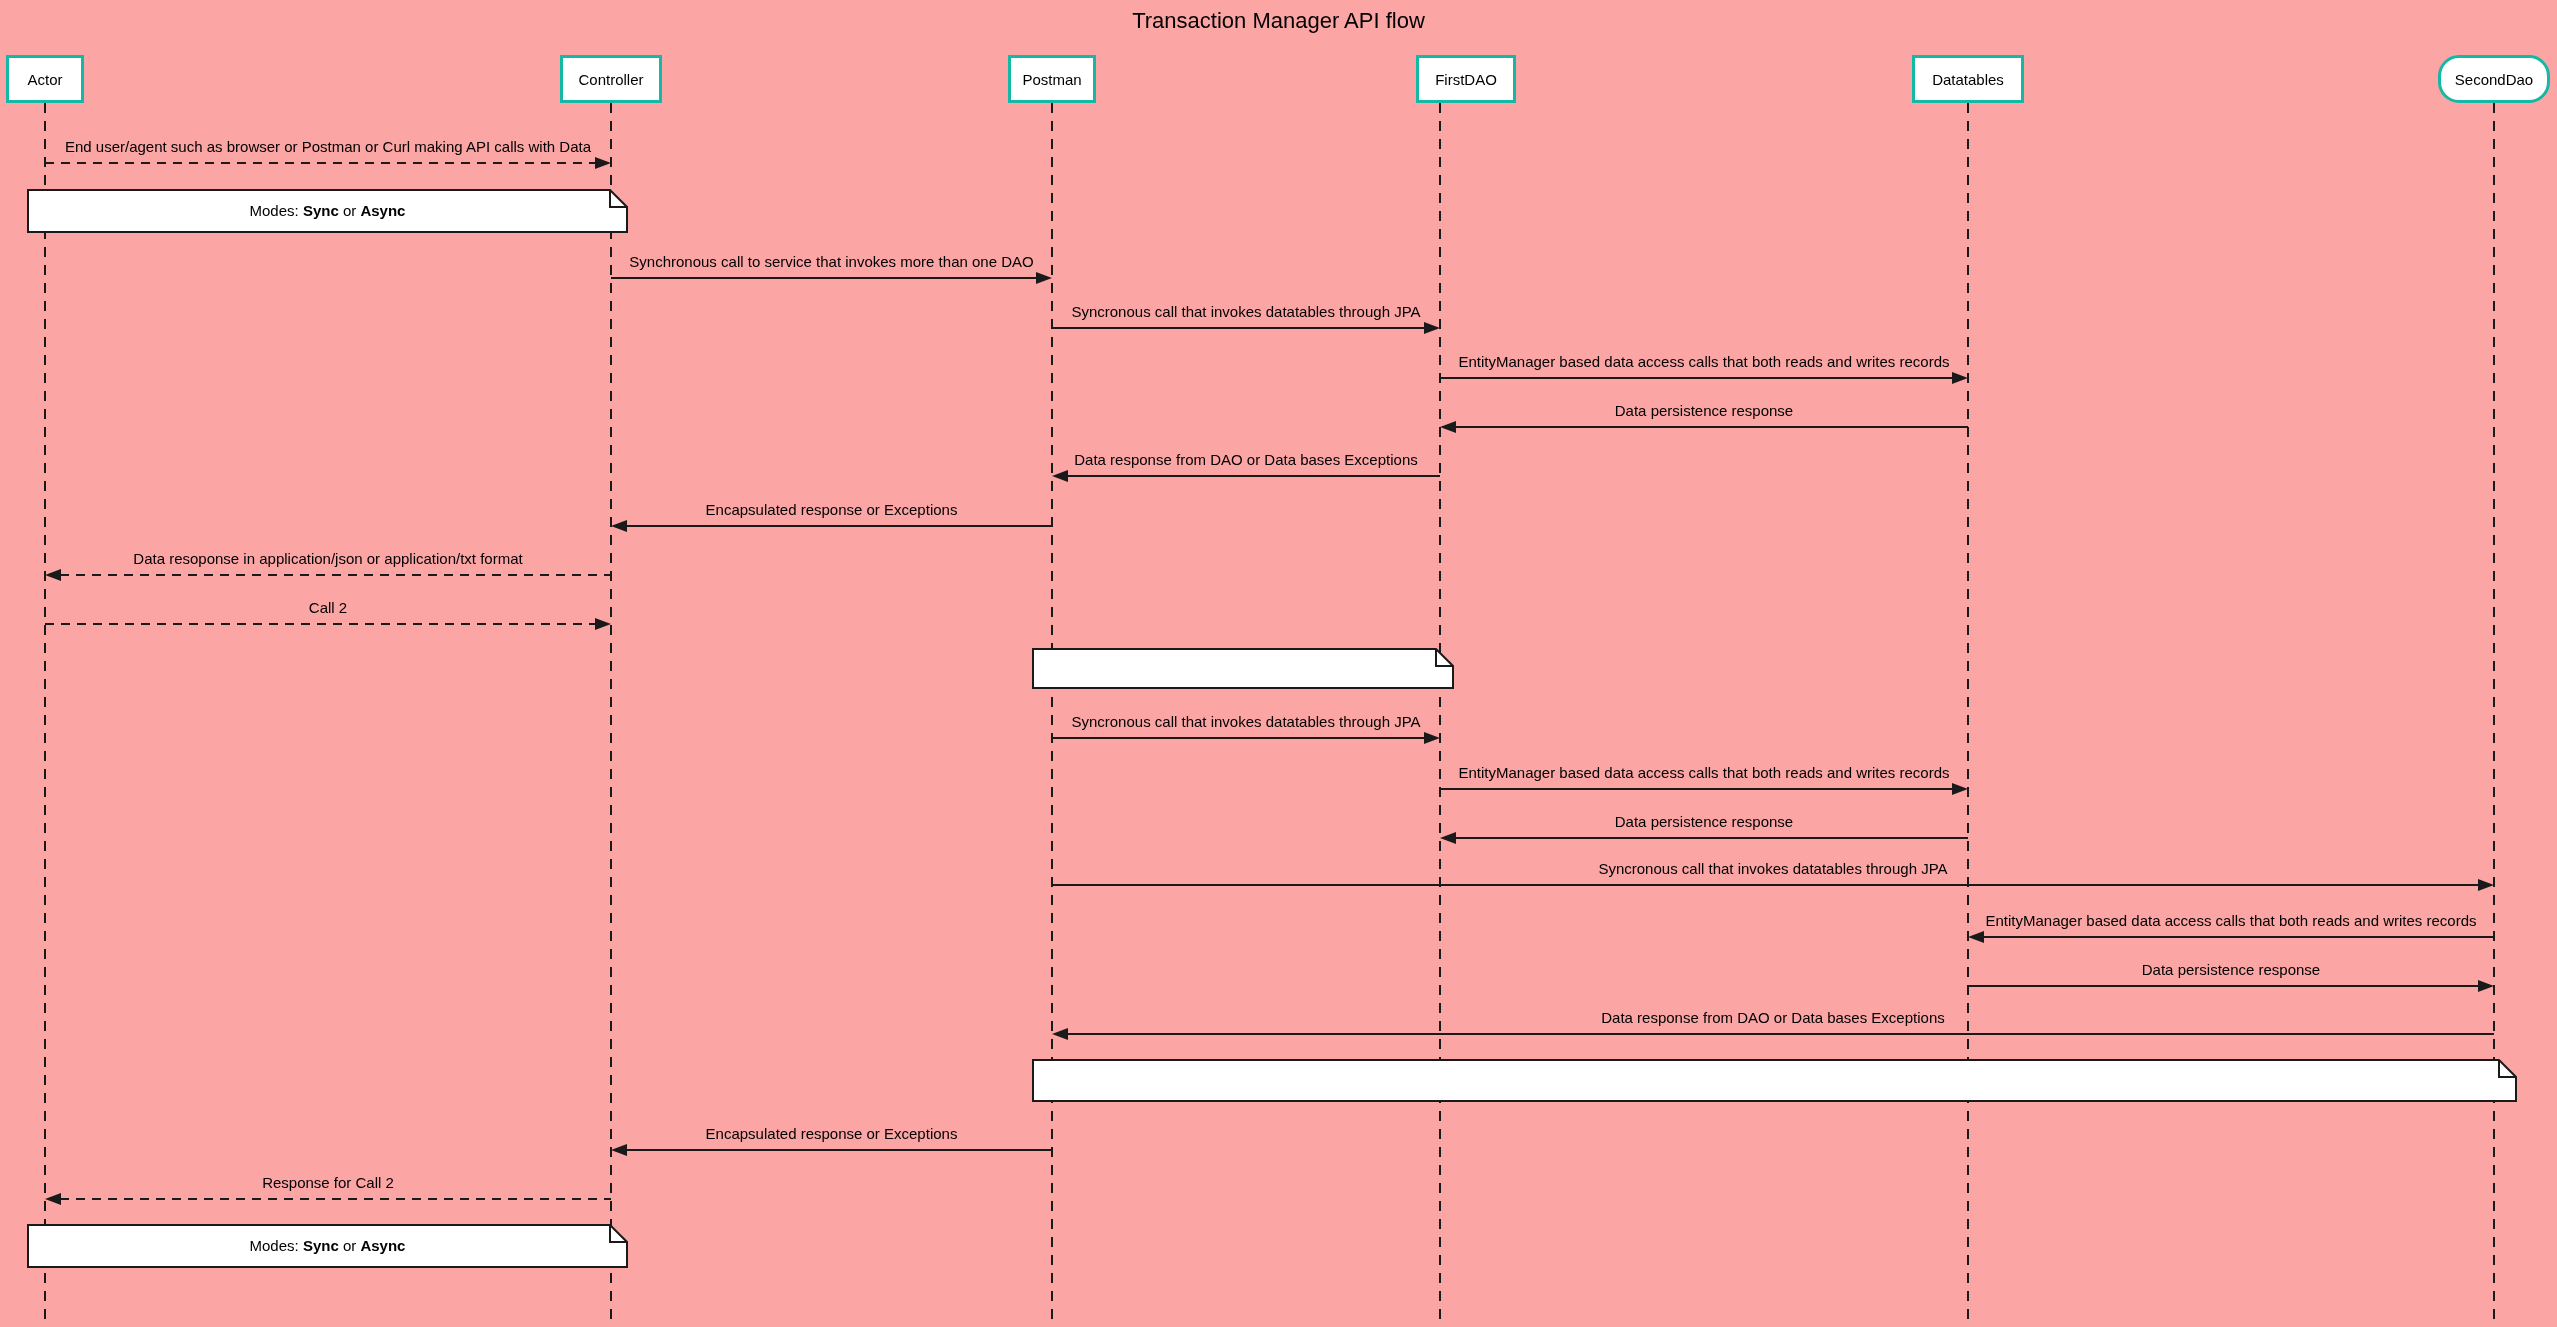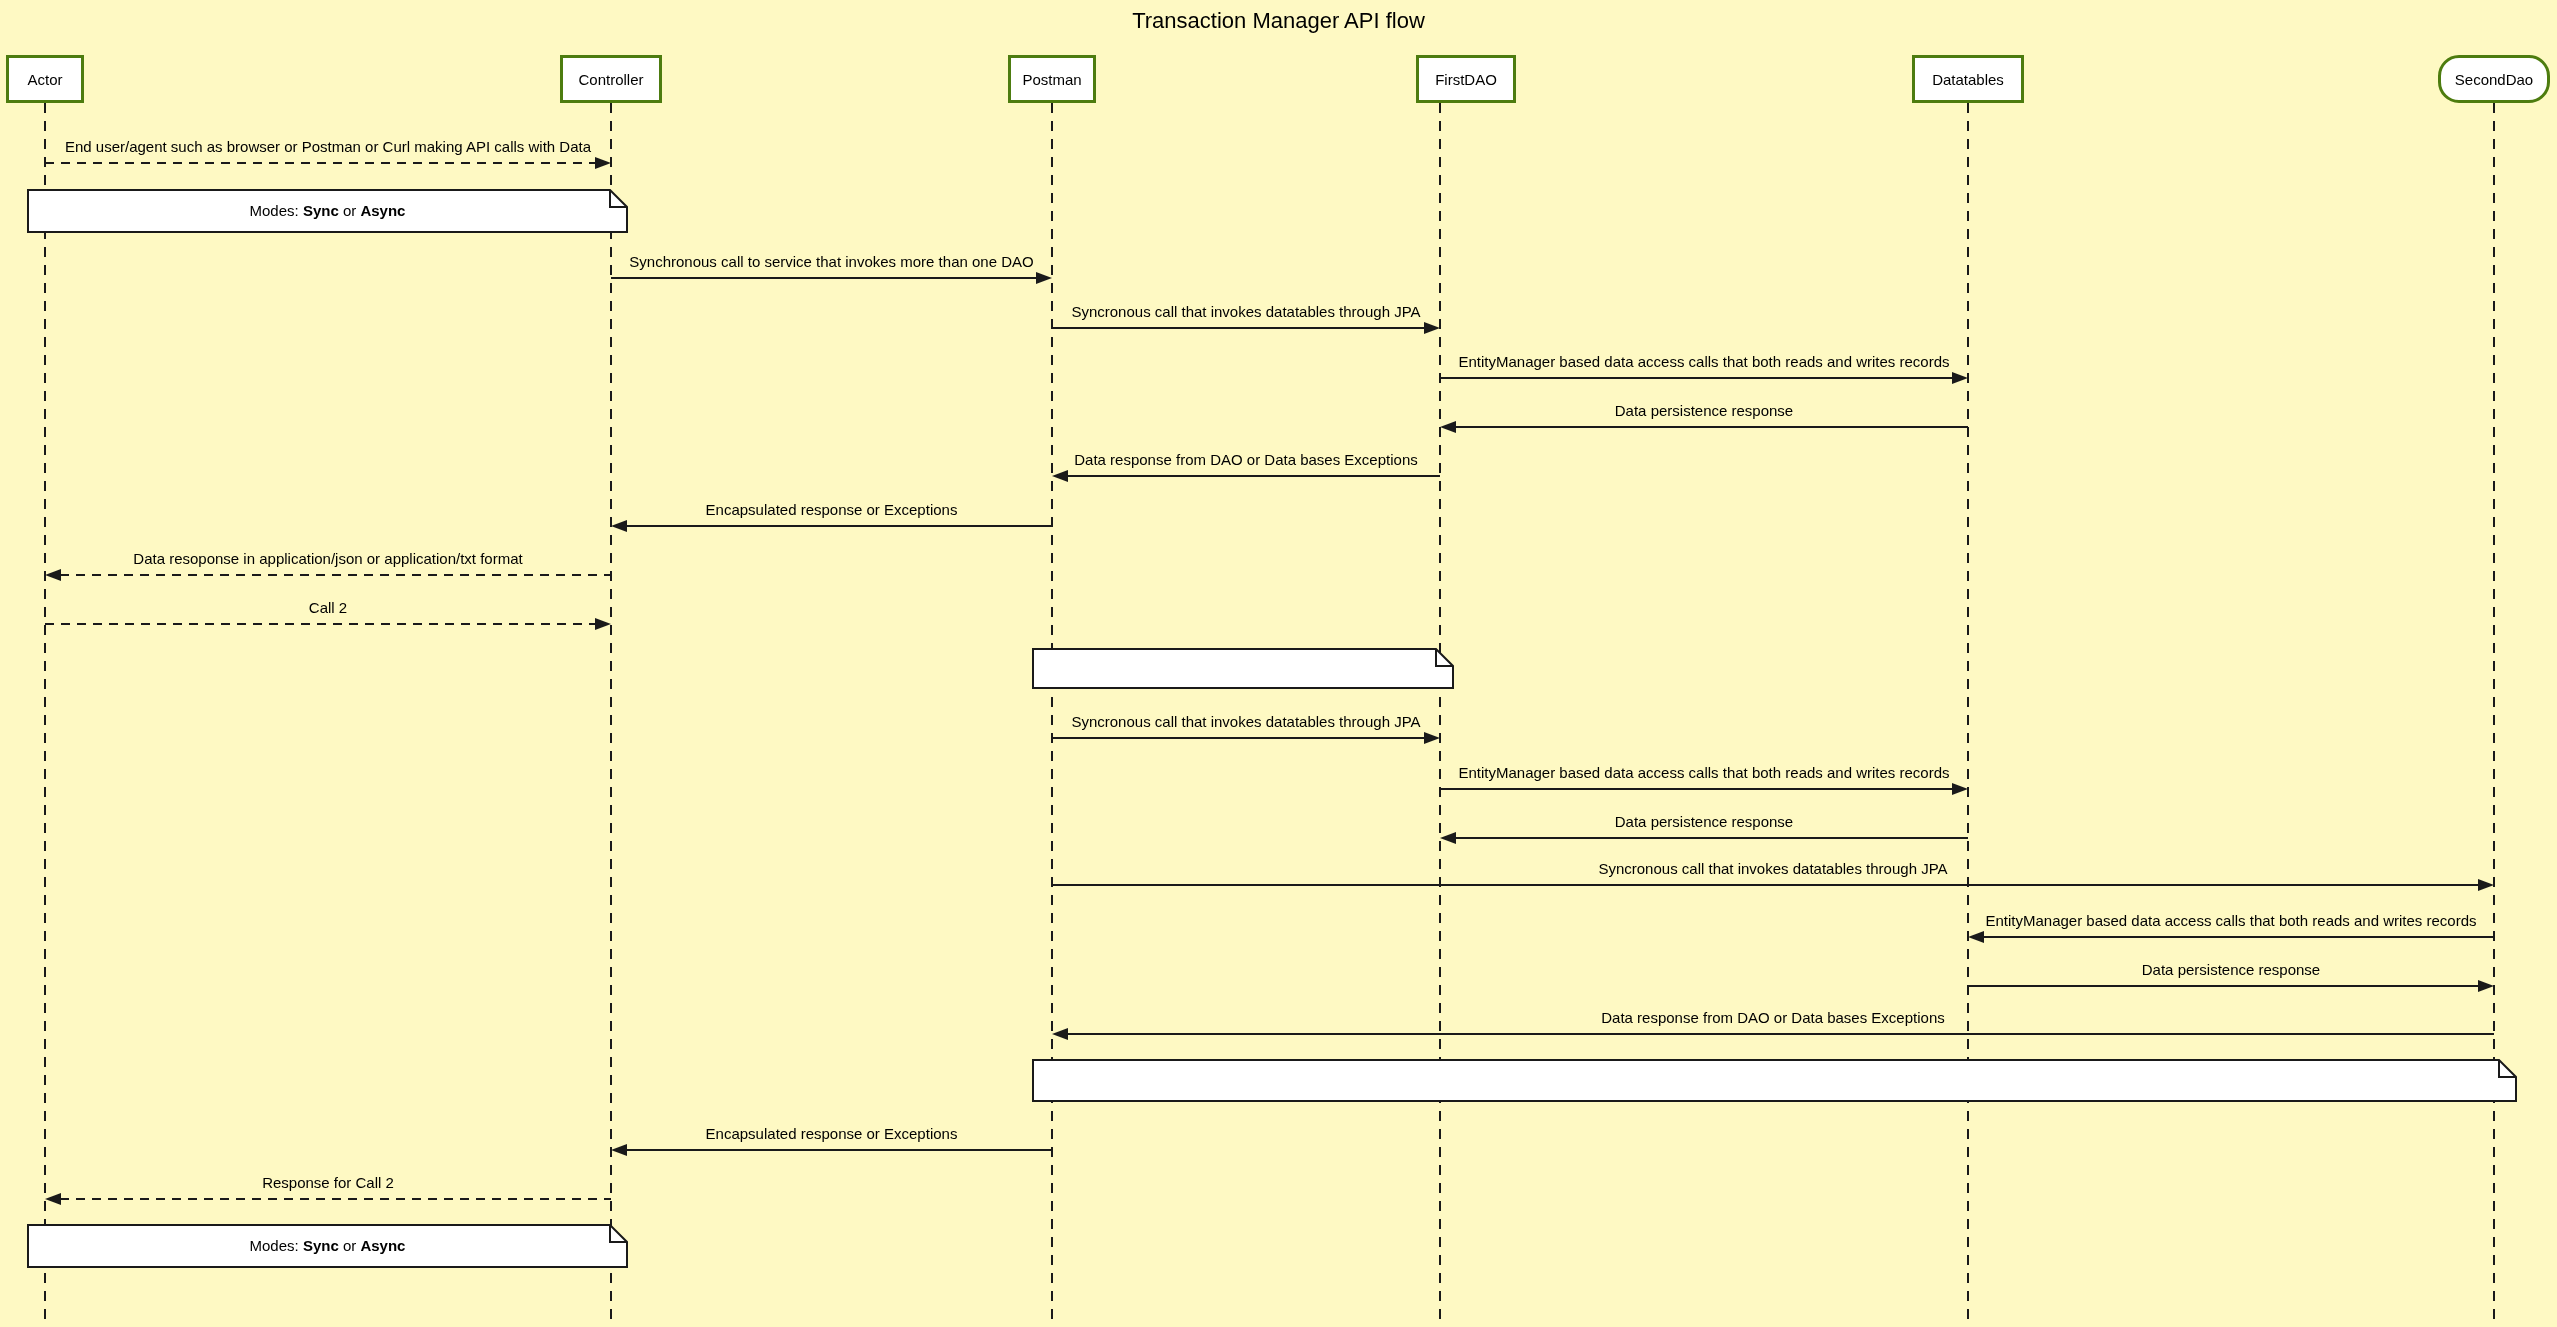--- a/index.html
+++ b/index.html
@@ -1,24 +1,24 @@
 <!DOCTYPE html>
 <html><head>
 <meta charset="utf-8">
 <style>
   html,body{margin:0;padding:0;background:#ffffff;}
   .canvas{
-    position:relative;width:2557px;height:1327px;background:#fef9c3;overflow:hidden;
+    position:relative;width:2557px;height:1327px;background:#fca5a5;overflow:hidden;
     font-family:"Liberation Sans","DejaVu Sans",sans-serif;color:#000;
   }
   .title{position:absolute;top:8px;left:0;width:2557px;text-align:center;font-size:22px;color:#000;}
   svg.layer{position:absolute;left:0;top:0;}
   .pbox{
     position:absolute;top:55px;height:48px;box-sizing:border-box;
-    border:3px solid #4d7c0f;background:#ffffff;
+    border:3px solid #14b8a6;background:#ffffff;
     display:flex;align-items:center;justify-content:center;
     font-size:15px;color:#000;white-space:nowrap;
   }
   .mlabel{
     position:absolute;height:22px;line-height:22px;font-size:15px;color:#000;
     text-align:center;white-space:nowrap;
   }
   .nlabel{
     position:absolute;font-size:15px;color:#000;text-align:center;white-space:nowrap;
   }

